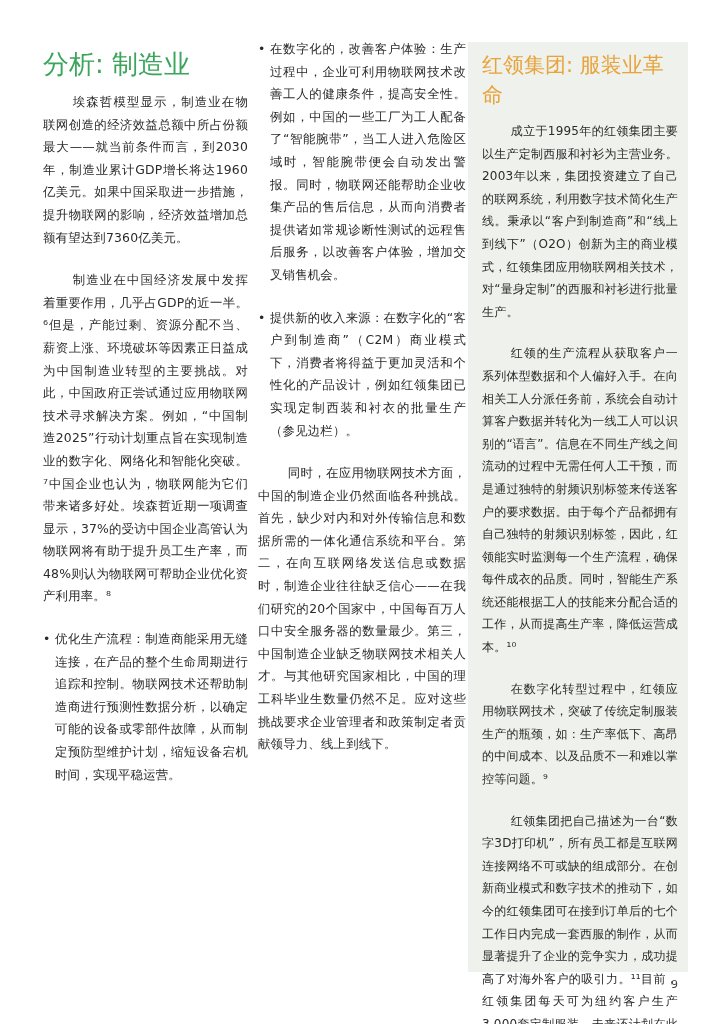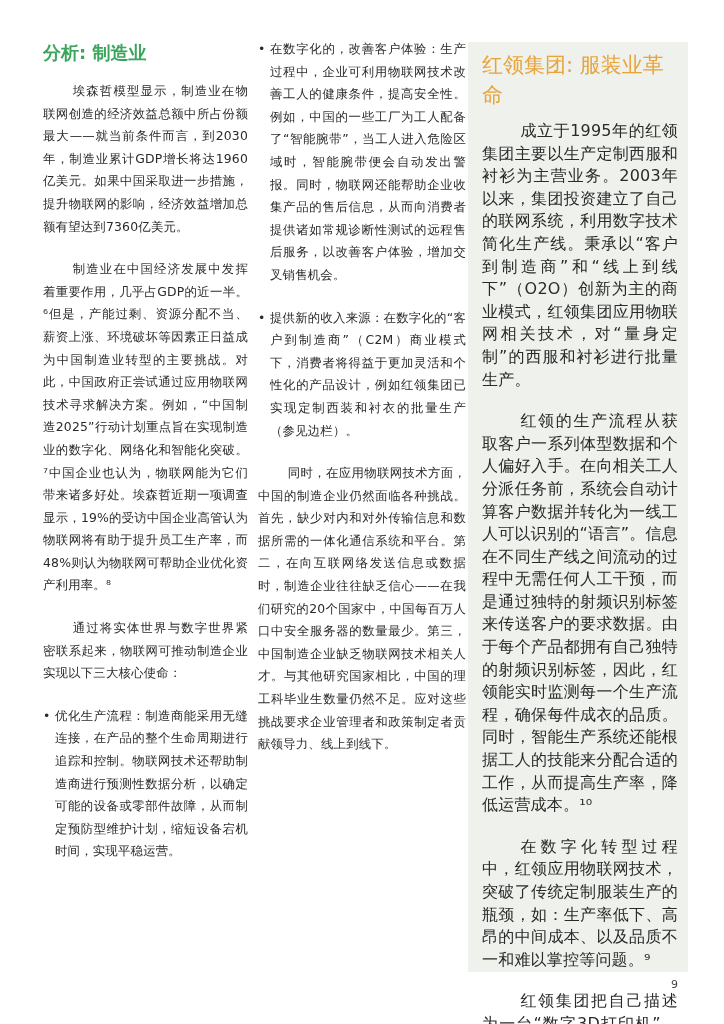--- a/index.html
+++ b/index.html
@@ -3,37 +3,36 @@
 <meta charset="utf-8">
 <style>
   html, body { margin:0; padding:0; background:#ffffff; }
   body { width:724px; height:1024px; position:relative; overflow:hidden;
          font-family:"DejaVu Sans", sans-serif; color:#2a2a2a; }
   .col { position:absolute; top:0; }
   .col-left { left:43px; width:205px; top:38px; }
   .col-mid { left:258px; width:208px; top:38px; }
   .sidebar { position:absolute; left:468px; top:42px; width:220px; height:930px;
              background:#eef1ec; box-sizing:border-box; padding:8px 10px 0 14px; }
-  .title-green { font-size:18px; line-height:30px; margin:0 0 12px 0; font-weight:bold; }
+  .title-green { font-size:26px; line-height:30px; margin:11px 0 12px 0; font-weight:normal; }
   .title-orange { font-size:21px; line-height:30px; margin:0 0 10px 0; font-weight:normal; }
   p { margin:0 0 20px 0; font-size:12.4px; line-height:22.6px; text-align:justify; letter-spacing:0.2px; }
   p.indent { text-indent:2.4em; }
   .bullet { position:relative; padding-left:12px; margin:0 0 20px 0; font-size:12.4px; line-height:22.6px; text-align:justify; letter-spacing:0.2px; }
   .bullet .dot { position:absolute; left:0; top:0; }
-  .sidebar p { font-size:16px; line-height:22.6px; margin-bottom:19px; }
+  .sidebar p { font-size:12px; line-height:22.6px; margin-bottom:19px; }
   .page-num { position:absolute; left:671px; top:978px; font-size:11px; color:#444; }
 </style>
 </head>
 <body>
 
 <div class="col col-left">
   <h1 class="title-green" style="color:#3ba55c;">分析: 制造业</h1>
   <p class="indent">埃森哲模型显示，制造业在物联网创造的经济效益总额中所占份额最大——就当前条件而言，到2030年，制造业累计GDP增长将达1960亿美元。如果中国采取进一步措施，提升物联网的影响，经济效益增加总额有望达到7360亿美元。</p>
-  <p class="indent">制造业在中国经济发展中发挥着重要作用，几乎占GDP的近一半。⁶但是，产能过剩、资源分配不当、薪资上涨、环境破坏等因素正日益成为中国制造业转型的主要挑战。对此，中国政府正尝试通过应用物联网技术寻求解决方案。例如，“中国制造2025”行动计划重点旨在实现制造业的数字化、网络化和智能化突破。⁷中国企业也认为，物联网能为它们带来诸多好处。埃森哲近期一项调查显示，19%的受访中国企业高管认为物联网将有助于提升员工生产率，而48%则认为物联网可帮助企业优化资产利用率。⁸</p>
-  <p class="indent">通过将实体世界与数字世界紧密联系起来，物联网可推动制造企业实现以下三大核心使命：</p>
+  <p class="indent">制造业在中国经济发展中发挥着重要作用，几乎占GDP的近一半。⁶但是，产能过剩、资源分配不当、薪资上涨、环境破坏等因素正日益成为中国制造业转型的主要挑战。对此，中国政府正尝试通过应用物联网技术寻求解决方案。例如，“中国制造2025”行动计划重点旨在实现制造业的数字化、网络化和智能化突破。⁷中国企业也认为，物联网能为它们带来诸多好处。埃森哲近期一项调查显示，37%的受访中国企业高管认为物联网将有助于提升员工生产率，而48%则认为物联网可帮助企业优化资产利用率。⁸</p>
   <div class="bullet">
     <span class="dot">•</span>
     <span>优化生产流程：制造商能采用无缝连接，在产品的整个生命周期进行追踪和控制。物联网技术还帮助制造商进行预测性数据分析，以确定可能的设备或零部件故障，从而制定预防型维护计划，缩短设备宕机时间，实现平稳运营。</span>
   </div>
 </div>
 
 <div class="col col-mid">
   <div class="bullet">
     <span class="dot">•</span>
     <span>在数字化的，改善客户体验：生产过程中，企业可利用物联网技术改善工人的健康条件，提高安全性。例如，中国的一些工厂为工人配备了“智能腕带”，当工人进入危险区域时，智能腕带便会自动发出警报。同时，物联网还能帮助企业收集产品的售后信息，从而向消费者提供诸如常规诊断性测试的远程售后服务，以改善客户体验，增加交叉销售机会。</span>

